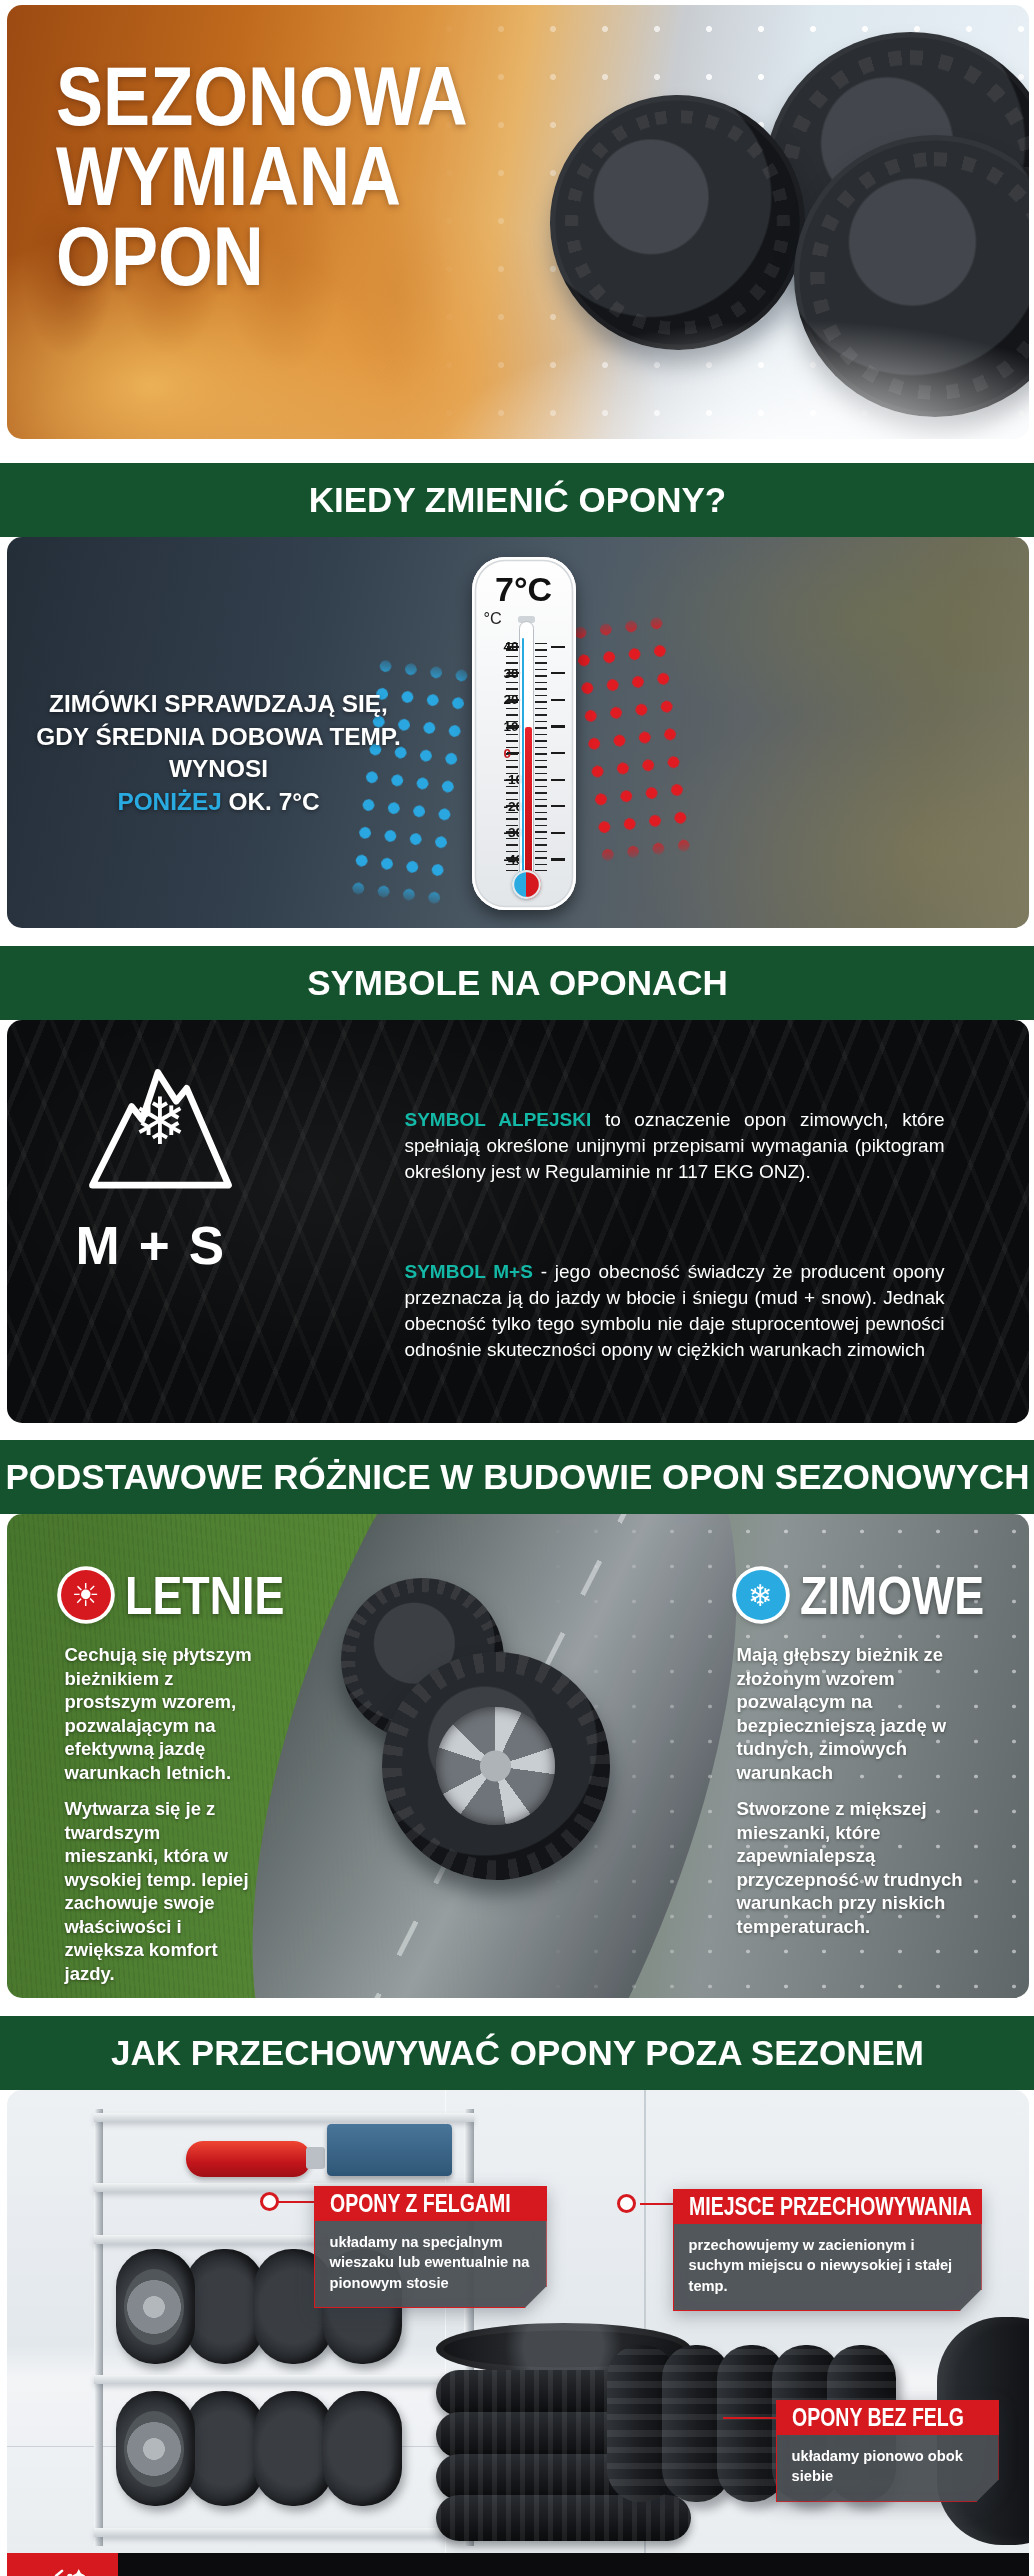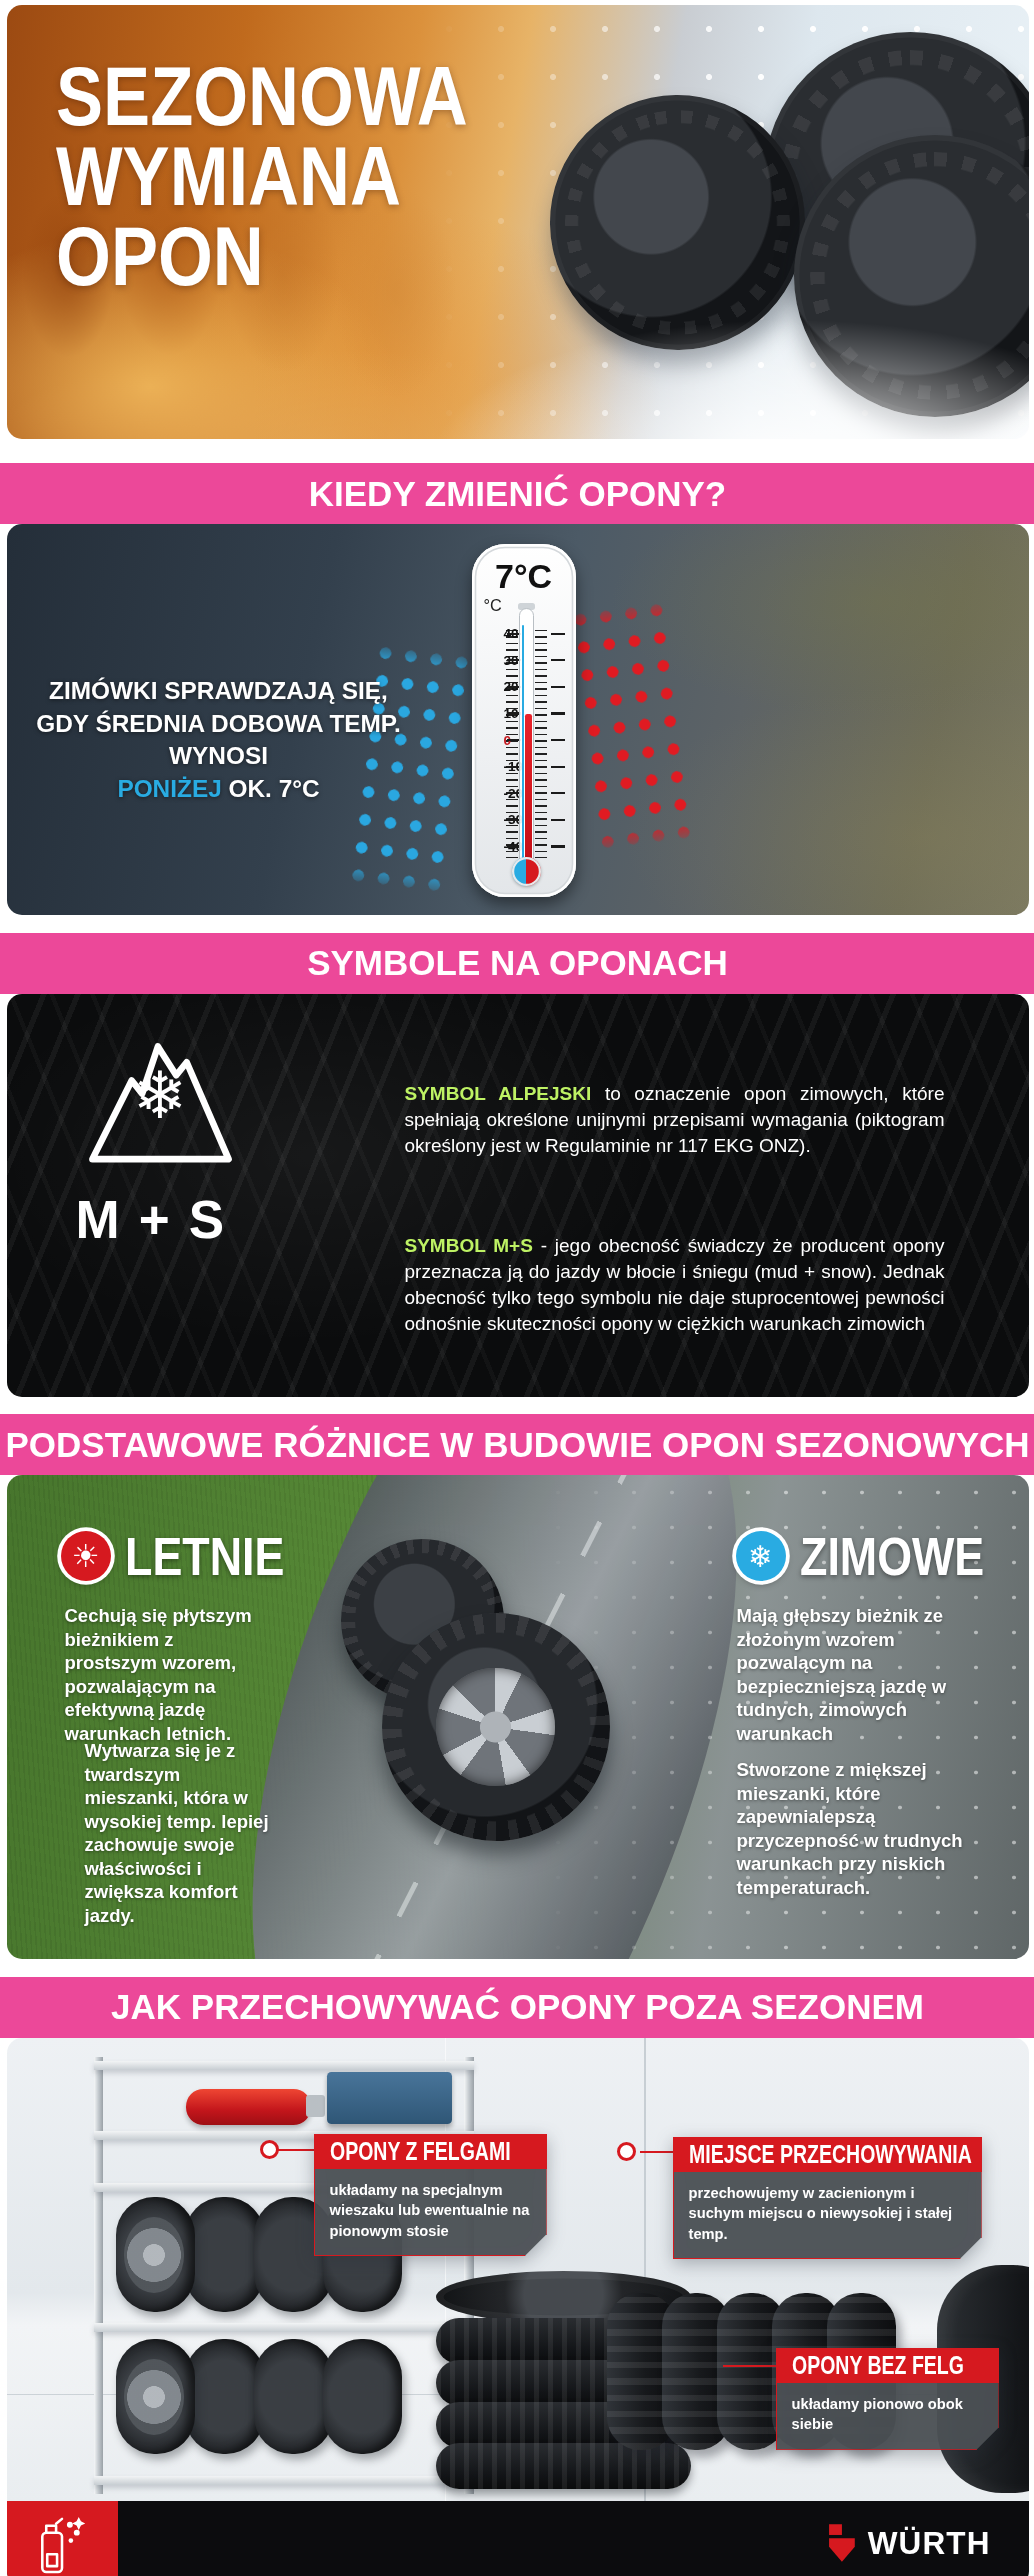--- a/index.html
+++ b/index.html
@@ -1,18 +1,18 @@
 <!DOCTYPE html>
 <html style="font-size:8.7px"><head>
 <meta charset="utf-8">
 <style>
   * { margin:0; padding:0; box-sizing:border-box; }
   body { background:#ffffff; font-family:"Liberation Sans", sans-serif; }
   .page { position:relative; width:1035px; height:2576px; background:#fff; overflow:hidden; }
-  .bar { position:relative; height:61px; background:#ec4899; display:flex; align-items:center; justify-content:center; }
+  .bar { position:relative; height:74px; background:#14532d; display:flex; align-items:center; justify-content:center; }
   .bar span { color:#fff; font-weight:800; font-size:35px; letter-spacing:0px; white-space:nowrap; }
   .gap32 { height:17.4px; } .gap44 { height:24px; }
 
   
   .hero { position:relative; margin:5.4px 6.5px 0; height:434px; border-radius:15px; overflow:hidden;
     background:
       radial-gradient(353px 228px at 14% 88%, rgba(244,190,95,.85), rgba(244,190,95,0) 70%),
       radial-gradient(380px 271px at 38% 90%, rgba(228,150,60,.7), rgba(228,150,60,0) 70%),
       radial-gradient(488px 326px at 95% 90%, rgba(255,255,255,.9), rgba(255,255,255,0) 70%),
       linear-gradient(100deg,#9c4a12 0%, #c06a1d 22%, #db913c 38%, #e7b367 48%, #c9cdd2 62%, #dde7ee 74%, #eaf2f7 100%);
@@ -86,21 +86,21 @@
     background:
       repeating-linear-gradient(112deg, rgba(255,255,255,.05) 0 5.4px, rgba(255,255,255,0) 5.4px 31.5px),
       repeating-linear-gradient(68deg, rgba(255,255,255,.03) 0 4.3px, rgba(0,0,0,0) 4.3px 38px),
       radial-gradient(488px 271px at 30% 40%, rgba(255,255,255,.05), transparent 70%); }
   .alpine-icon { position:absolute; left:72px; top:42px; width:163px; height:131px; }
   .alpine-flake { position:absolute; left:72px; top:64px; width:163px; text-align:center; font-size:65px; color:#fff;
     font-family:"DejaVu Sans", sans-serif; }
   .ms-label { position:absolute; left:69px; top:195px; color:#fff; font-weight:800; font-size:53px; letter-spacing:2.2px; }
   .sym-p { position:absolute; left:398px; width:540px; color:#fff; font-size:19px; line-height:1.38;
     text-align:justify; font-weight:400; }
-  .sym-lead { color:#bef264; font-weight:700; }
+  .sym-lead { color:#14b8a6; font-weight:700; }
 
   
   .compare { position:relative; margin:0 6.5px; height:484px; border-radius:15px; overflow:hidden;
     background:
       linear-gradient(100deg, rgba(70,116,44,.95) 0%, rgba(86,136,54,.95) 34%, rgba(110,140,90,.6) 46%, rgba(130,136,140,.7) 55%, rgba(142,148,153,.95) 70%, rgba(96,101,106,.95) 100%),
       linear-gradient(#5d8f3a,#4a7a2c); }
   .compare .grass-tex { position:absolute; inset:0;
     background: repeating-linear-gradient(86deg, rgba(0,0,0,.06) 0 1.6px, rgba(0,0,0,0) 1.6px 4.9px);
     -webkit-mask-image: linear-gradient(to right, black 40%, transparent 55%);
             mask-image: linear-gradient(to right, black 40%, transparent 55%); }
@@ -336,21 +336,21 @@
     <div class="road"></div>
     <div class="snow-tex"></div>
     <div class="cmp-tire tread" style="left:334px; top:64px; width:163px; height:163px;"></div>
     <div class="cmp-tire rim tread" style="left:375px; top:138px; width:228px; height:228px;"></div>
 
     <div class="cmp-head" style="left:54px; top:50px;">
       <div class="cmp-icon sun">☀</div>
       <div class="cmp-title">LETNIE</div>
     </div>
     <p class="cmp-p" style="left:58px; top:129px; width:201px;">Cechują się płytszym bieżnikiem z prostszym wzorem, pozwalającym na efektywną jazdę warunkach letnich.</p>
-    <p class="cmp-p" style="left:58px; top:264px; width:185px;margin-left:20px;">Wytwarza się je z twardszym mieszanki, która w wysokiej temp. lepiej zachowuje swoje właściwości i zwiększa komfort jazdy.</p>
+    <p class="cmp-p" style="left:58px; top:283px; width:185px;">Wytwarza się je z twardszym mieszanki, która w wysokiej temp. lepiej zachowuje swoje właściwości i zwiększa komfort jazdy.</p>
 
     <div class="cmp-head" style="left:729px; top:50px;">
       <div class="cmp-icon snow">❄</div>
       <div class="cmp-title">ZIMOWE</div>
     </div>
     <p class="cmp-p" style="left:730px; top:129px; width:228px;">Mają głębszy bieżnik ze złożonym wzorem pozwalącym na bezpieczniejszą jazdę w tudnych, zimowych warunkach</p>
     <p class="cmp-p" style="left:730px; top:283px; width:228px;">Stworzone z miększej mieszanki, które zapewnialepszą przyczepność w trudnych warunkach przy niskich temperaturach.</p>
   </section>
 
   <div class="gap32"></div>

